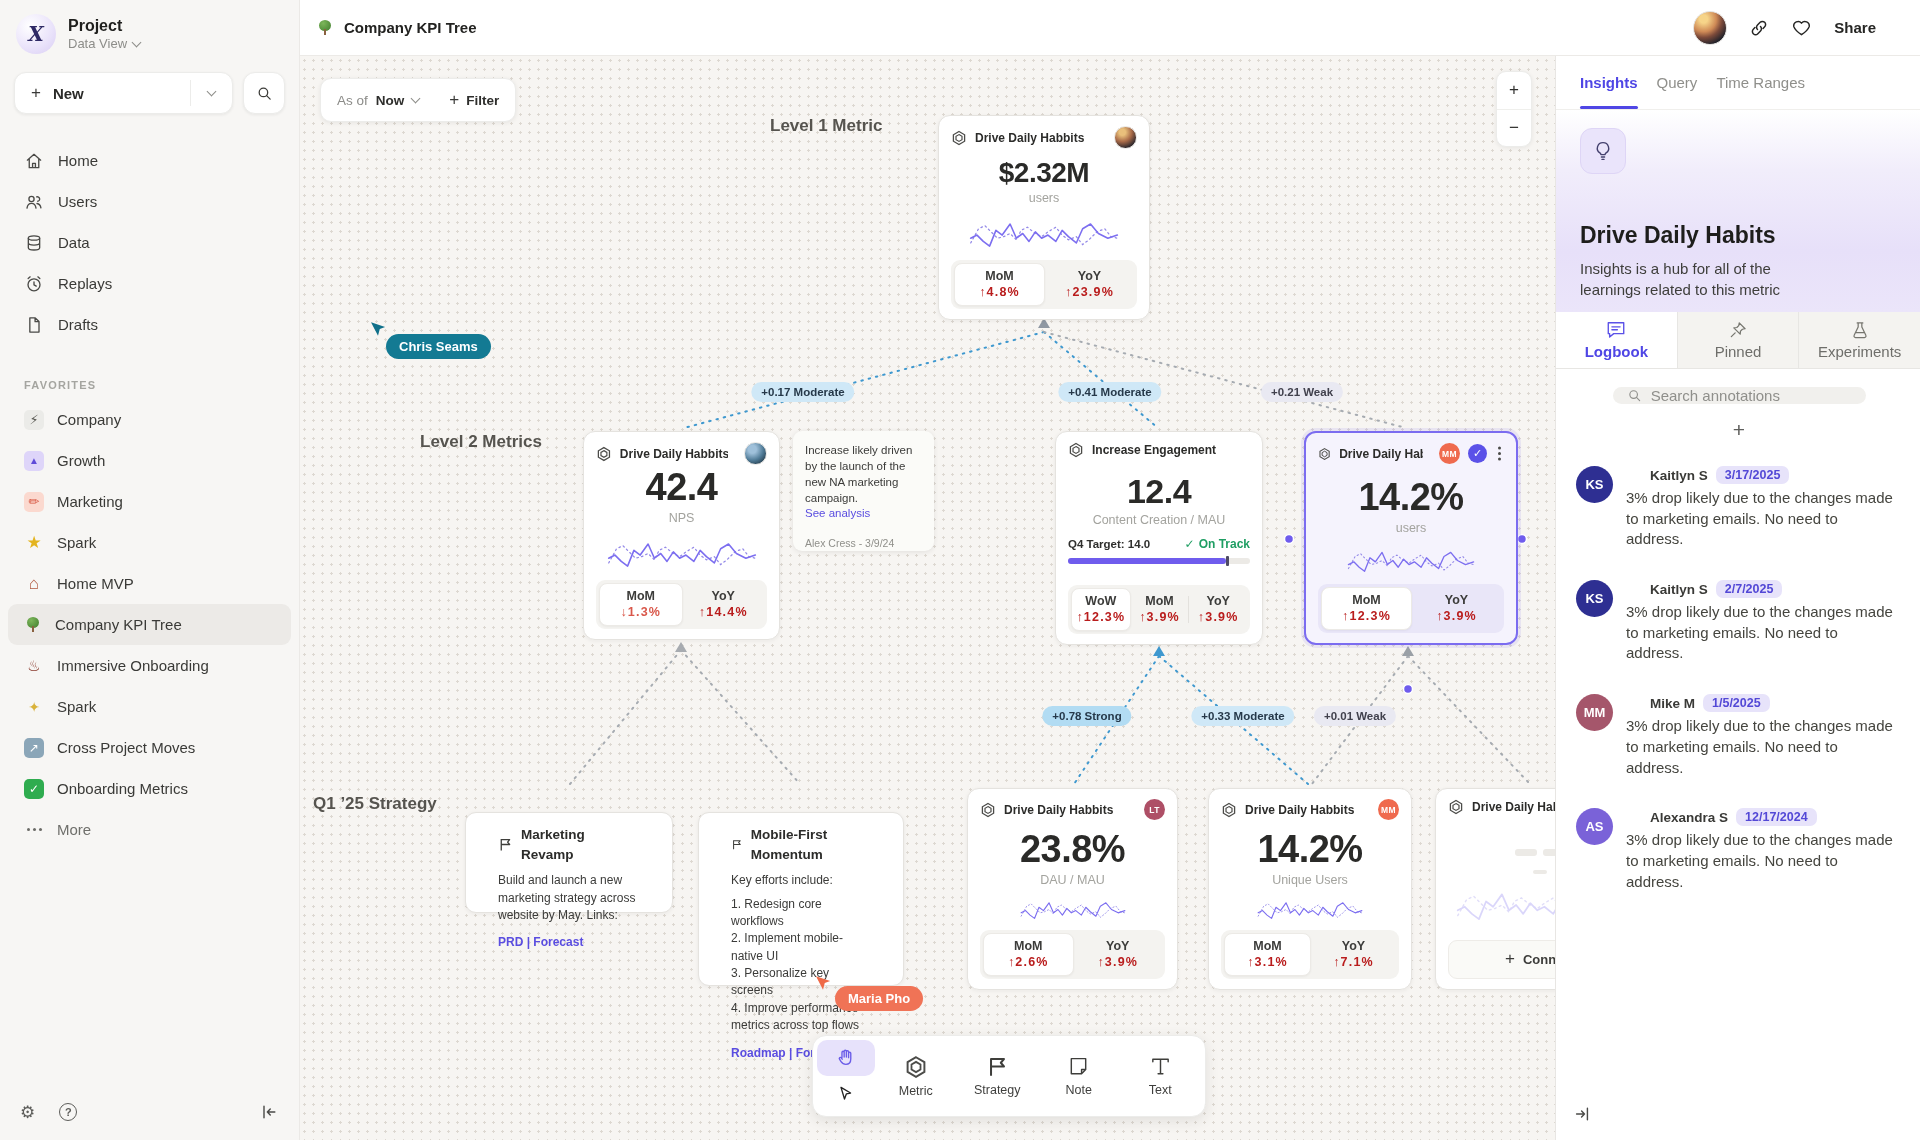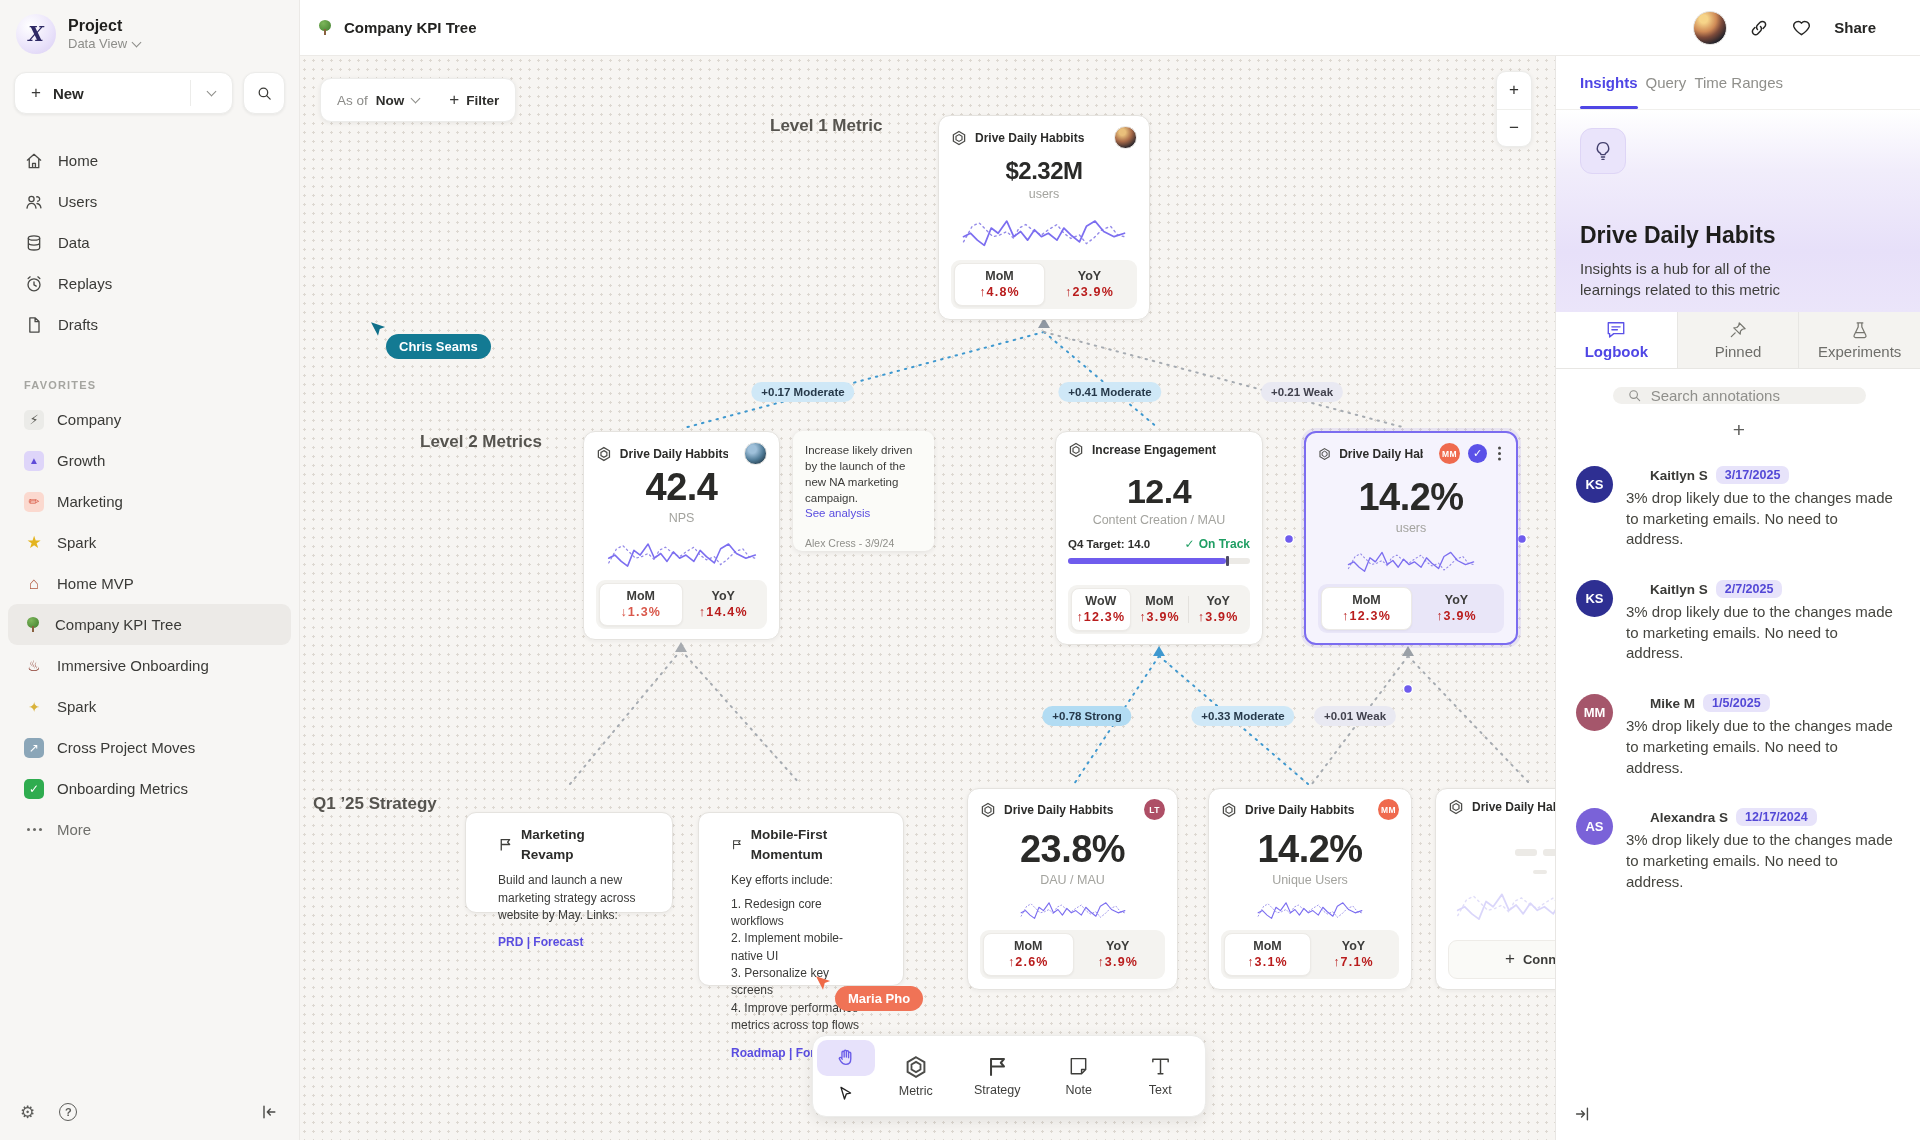--- a/index.html
+++ b/index.html
@@ -142,21 +142,21 @@
   .asof .gap { width:14px; }
   .zoomctl { position:absolute; left:1196px; top:15px; width:36px; height:76px; background:#fff;
     border:1px solid #ececea; border-radius:10px; box-shadow:0 1px 4px rgba(40,40,40,.08);
     display:flex; flex-direction:column; z-index:10;}
   .zbtn { flex:1; display:flex; align-items:center; justify-content:center; font-size:17px; color:#2e2e2c;}
   .zbtn:first-child { border-bottom:1px solid #efefec; }
 
   
   .panel { position:absolute; left:1555px; top:56px; width:365px; height:1084px; background:#fff;
     border-left:1px solid #e8e6e3; z-index:20;}
-  .ptabs { display:flex; gap:8px; padding:0 0 0 24px; height:54px; align-items:center; border-bottom:1px solid #f0efec;}
+  .ptabs { display:flex; gap:19px; padding:0 0 0 24px; height:54px; align-items:center; border-bottom:1px solid #f0efec;}
   .ptab { font-size:15px; color:#8f8f8b; position:relative; height:100%; display:flex; align-items:center;}
   .ptab.active { color:#4f46e5; font-weight:bold; }
   .ptab.active::after { content:""; position:absolute; left:0; right:0; bottom:0; height:3px; background:#4f46e5; border-radius:2px;}
   .pband { position:relative; height:202px;
     background:linear-gradient(180deg, #ffffff 0%, #f1edfb 30%, #e7e0f9 70%, #ebe5fa 100%); }
   .bulb-box { position:absolute; left:24px; top:18px; width:46px; height:46px; border-radius:12px;
     background:#eae4fb; border:1px solid #ded5f6; display:flex; align-items:center; justify-content:center;}
   .ptitle { position:absolute; left:24px; top:112px; font-size:23px; font-weight:bold; color:#1e1e1c;}
   .pdesc { position:absolute; left:24px; top:148px; width:250px; font-size:15px; line-height:1.4; color:#3e3e3b;}
   .subtabs { display:flex; height:57px; border-bottom:1px solid #e7e6e3; }
@@ -403,21 +403,21 @@
 
   <div class="card" style="left:638px;top:59px;width:212px;height:205px">
     <div class="card-h">
       <svg width="16" height="16">
           <use href="#hexm"></use>
         </svg>
       <span class="card-t">Drive Daily Habbits</span>
       <span class="sp"></span>
       <span class="mini-av av-w"></span>
     </div>
-    <div class="big" style="font-size:24px;margin-top:8px">$2.32M</div>
+    <div class="big" style="font-size:28px;margin-top:8px">$2.32M</div>
     <div class="unit">users</div>
     <svg class="spark" width="186" height="50">
         <use href="#spk"></use>
       </svg>
     <div class="foot">
       <div class="fcell white">
         <span class="flab">MoM</span>
         <span class="fval up">↑4.8%</span>
       </div>
       <div class="fcell">

